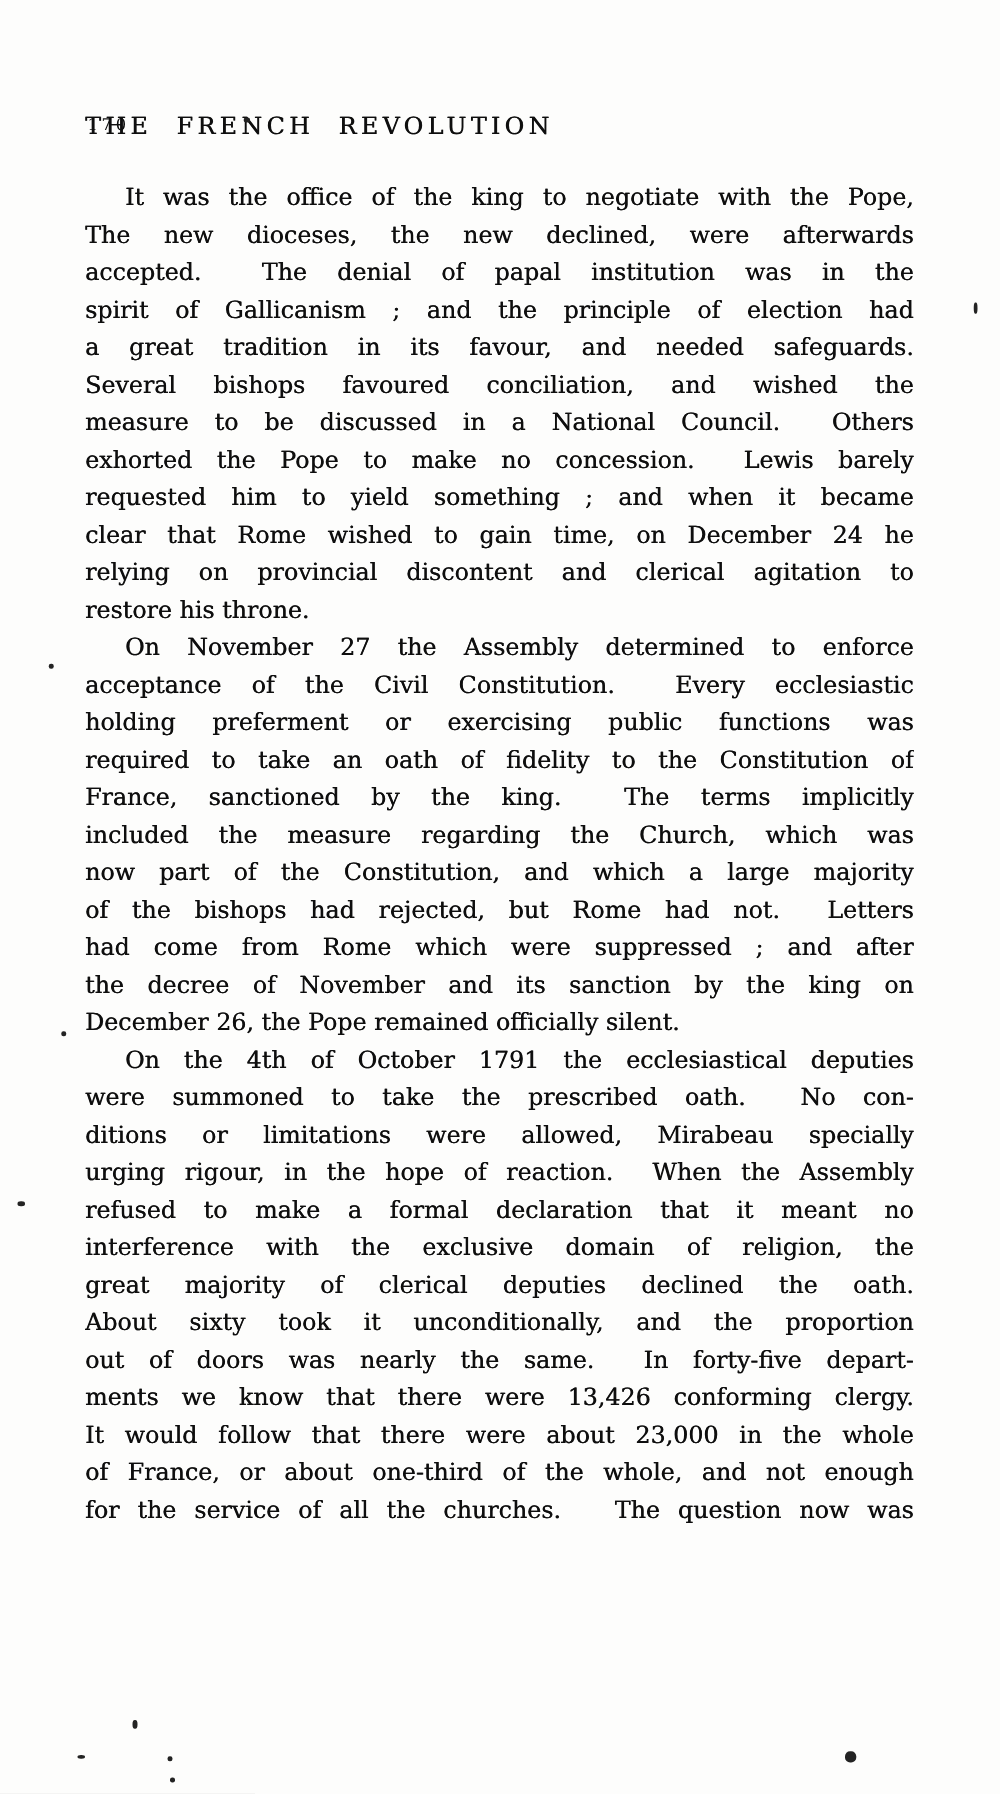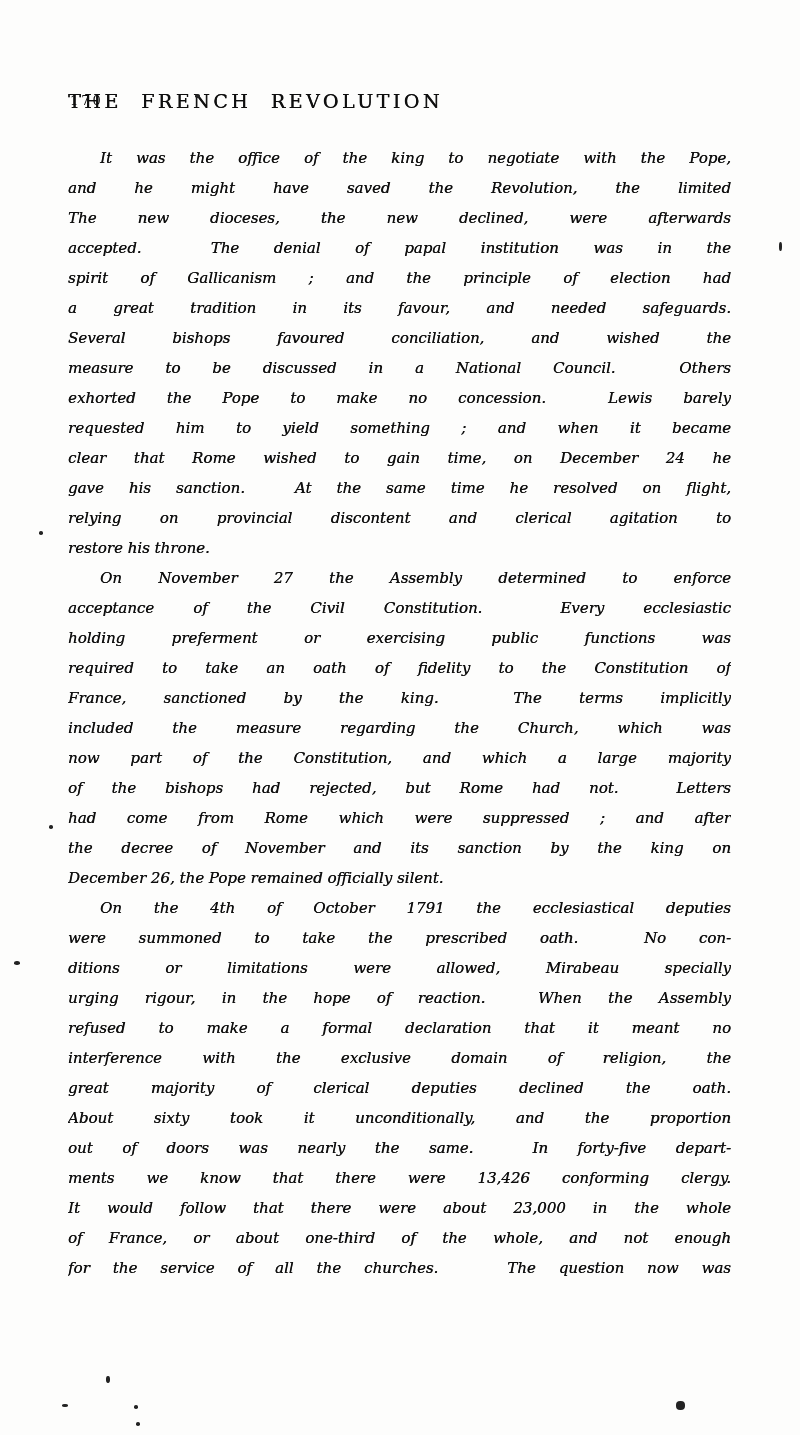--- a/index.html
+++ b/index.html
@@ -44,29 +44,28 @@
     text-shadow: 0.4px 0 0 #1a1a1a;
   }
   
   .text-body {
     position: absolute;
     top: 143px;
     left: 68px;
     width: 663px;
   }
   .line {
-    font-size: 15px;
+    font-size: 19px;
     line-height: 30px;
     height: 30px;
     overflow: hidden;
     text-align: justify;
     text-align-last: justify;
     white-space: pre-wrap;
     text-shadow: 0.3px 0 0 #1c1c1c;
-    font-style: italic;
   }
   .line::after {           
     content: "";
     display: inline-block;
     width: 100%;
     height: 0;
   }
   .line.para-end {
     text-align: right;
     text-align-last: left;
@@ -86,31 +85,29 @@
 <div class="page">
 
   <div class="running-head">
     <span class="page-number">170</span>
     <span class="head-title">THE FRENCH REVOLUTION</span>
   </div>
 
   <div class="text-body">
 
   <div class="line indent">It was the office of the king to negotiate with the Pope,</div>
-      <div class="line">and he might have saved the Revolution, the limited</div>
       <div class="line">The new dioceses, the new declined, were afterwards</div>
       <div class="line">accepted.  The denial of papal institution was in the</div>
       <div class="line">spirit of Gallicanism ; and the principle of election had</div>
       <div class="line">a great tradition in its favour, and needed safeguards.</div>
       <div class="line">Several bishops favoured conciliation, and wished the</div>
       <div class="line">measure to be discussed in a National Council.  Others</div>
       <div class="line">exhorted the Pope to make no concession.  Lewis barely</div>
       <div class="line">requested him to yield something ; and when it became</div>
       <div class="line">clear that Rome wished to gain time, on December 24 he</div>
-      <div class="line">gave his sanction.  At the same time he resolved on flight,</div>
       <div class="line">relying on provincial discontent and clerical agitation to</div>
       <div class="line para-end">restore his throne.</div>
       <div class="line indent">On November 27 the Assembly determined to enforce</div>
       <div class="line">acceptance of the Civil Constitution.  Every ecclesiastic</div>
       <div class="line">holding preferment or exercising public functions was</div>
       <div class="line">required to take an oath of fidelity to the Constitution of</div>
       <div class="line">France, sanctioned by the king.  The terms implicitly</div>
       <div class="line">included the measure regarding the Church, which was</div>
       <div class="line">now part of the Constitution, and which a large majority</div>
       <div class="line">of the bishops had rejected, but Rome had not.  Letters</div>

